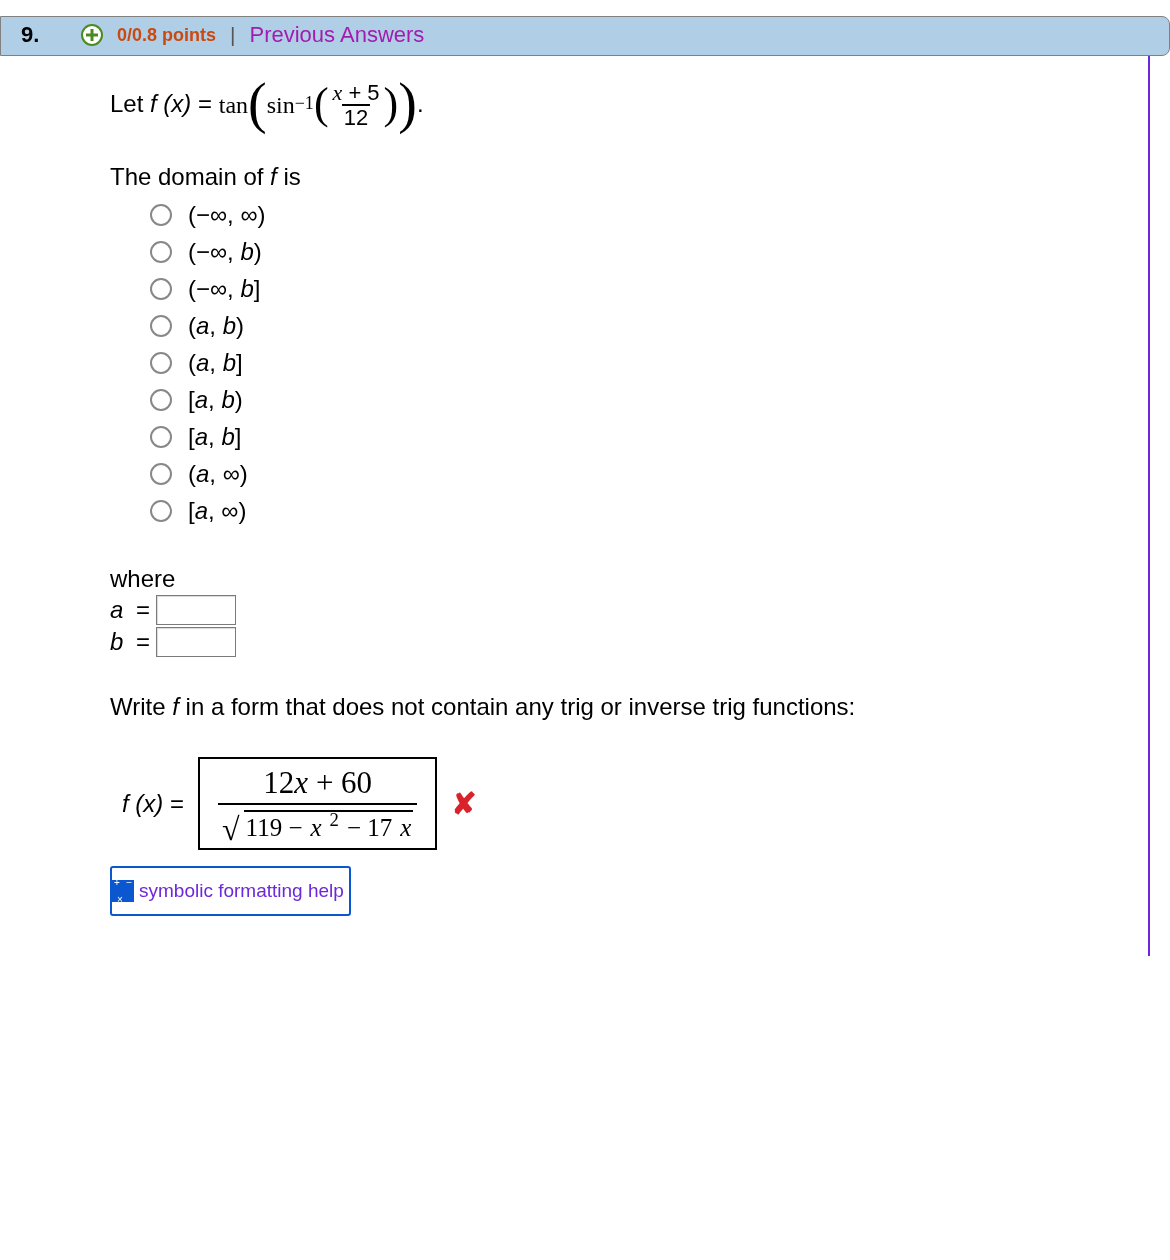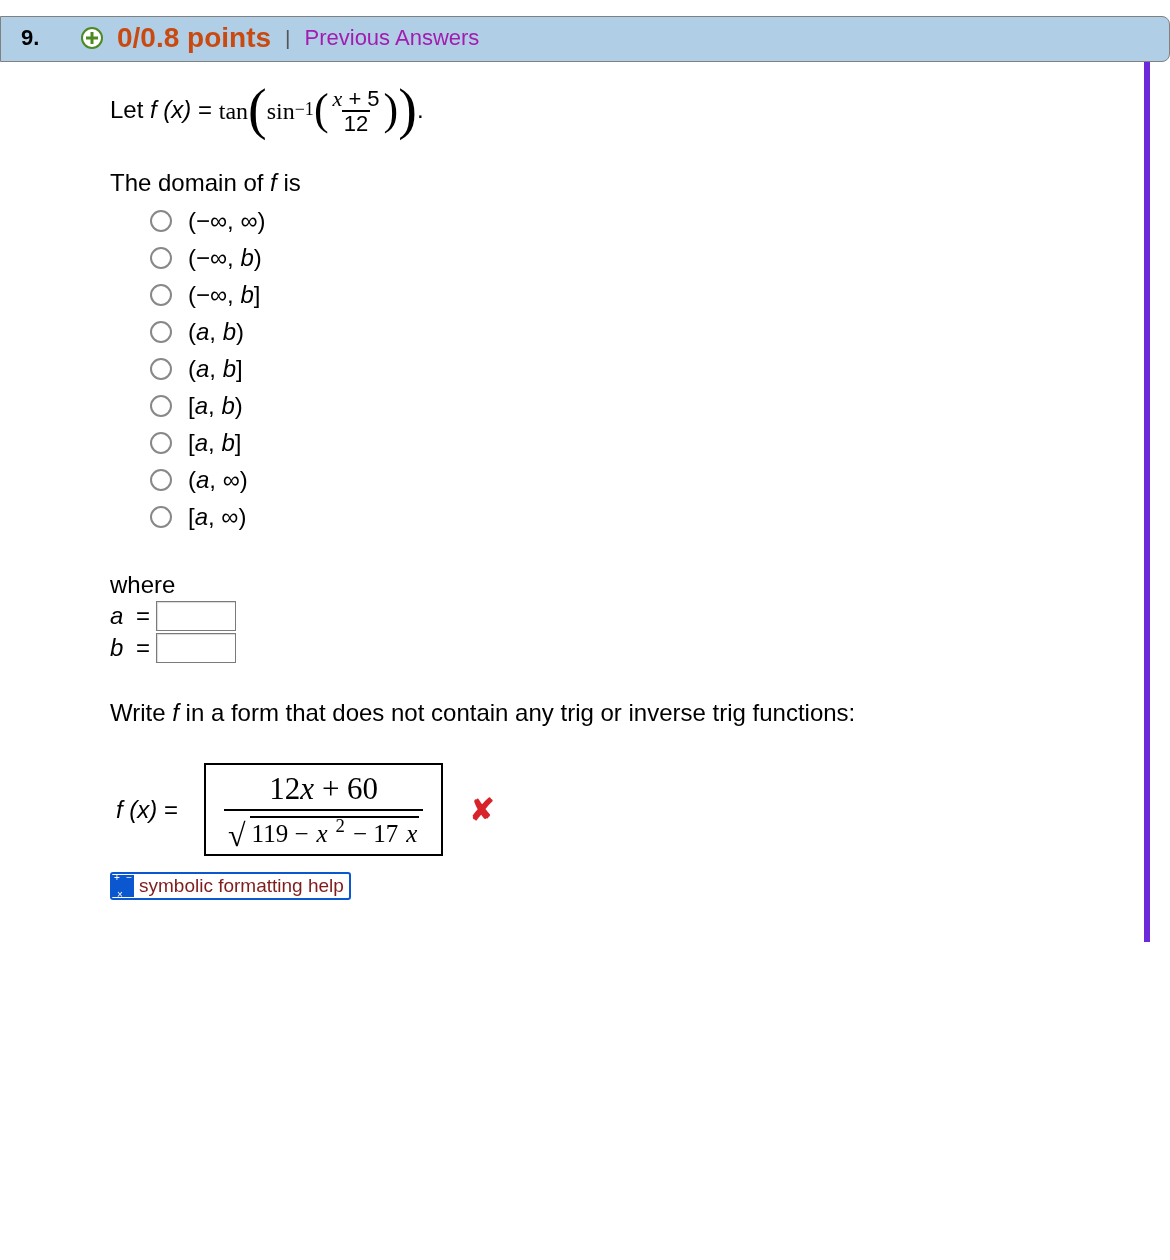--- a/index.html
+++ b/index.html
@@ -47,33 +47,33 @@
     background: #4a8a20;
     left: 50%;
     top: 50%;
     transform: translate(-50%, -50%);
   }
   .expand-icon::before { width: 12px; height: 3px; }
   .expand-icon::after { width: 3px; height: 12px; }
   .points {
     font-weight: bold;
     color: #c94a10;
-    font-size: 28px;
+    font-size: 18px;
   }
   .divider {
     color: #555;
   }
   .prev-link {
     color: #a21caf;
     font-size: 22px;
     cursor: pointer;
   }
 
   .q-body {
-    border-right: 6px solid #6d28d9;
+    border-right: 2px solid #6d28d9;
     margin: 0 20px 0 0;
     padding: 26px 40px 40px 110px;
     box-sizing: border-box;
   }
 
   .line {
     margin: 0 0 34px 0;
     font-size: 24px;
   }
   .ital { font-style: italic; }
@@ -158,22 +158,22 @@
     height: 30px;
     border: 1px solid #7a7a7a;
     background: #fff;
     box-shadow: inset 1px 1px 1px rgba(0,0,0,0.15);
     box-sizing: border-box;
   }
 
   .answer-row {
     display: flex;
     align-items: center;
-    gap: 26px;
-    margin: 36px 0 16px 6px;
+    gap: 14px;
+    margin: 36px 0 16px 12px;
     font-size: 24px;
   }
   .answer-box {
     border: 2px solid #000;
     padding: 6px 18px 4px 18px;
     font-family: "STIX", "Cambria Math", "Times New Roman", serif;
   }
   .afrac {
     display: flex;
     flex-direction: column;
@@ -248,22 +248,22 @@
     bottom: -3px;
   }
   .help-icon .minus {
     position:absolute;
     color:#fff;
     font-size:10px;
     right:2px;
     top:-3px;
   }
   .help-text {
-    color: #7f1d1d;
-    padding: 1px 5px;
+    color: #6d28d9;
+    padding: 12px 5px;
   }
 </style>
 </head>
 <body>
 
 <div class="container">
 
   <div class="q-header">
     <span class="q-num">9.</span>
     <span class="expand-icon"></span>

